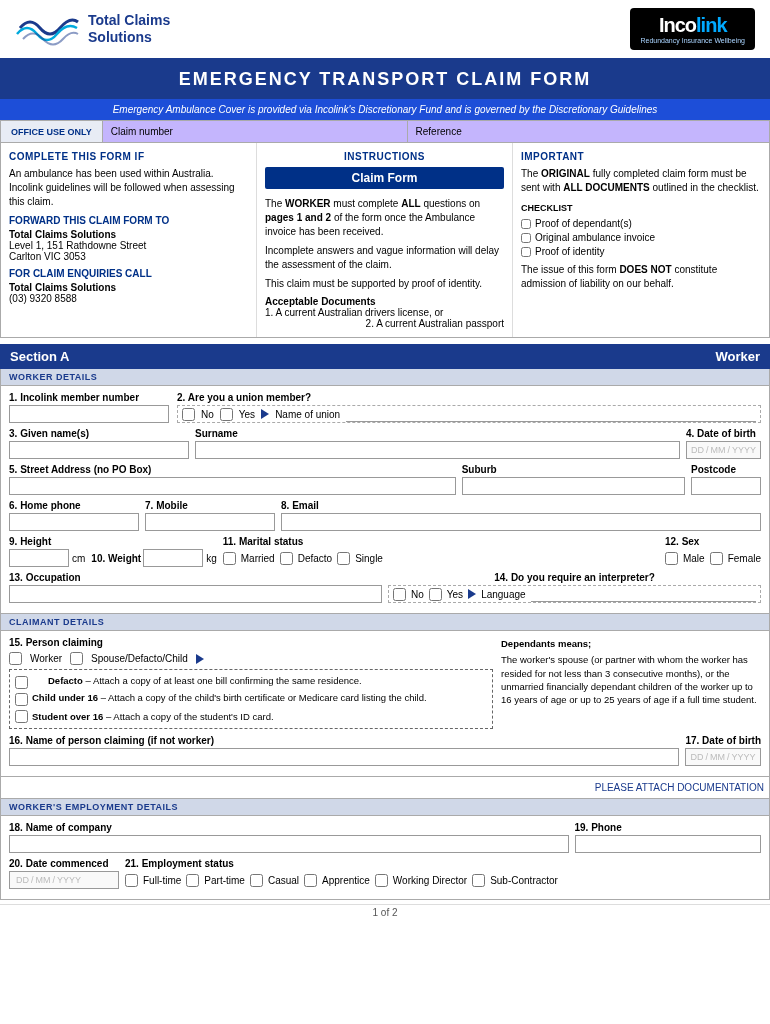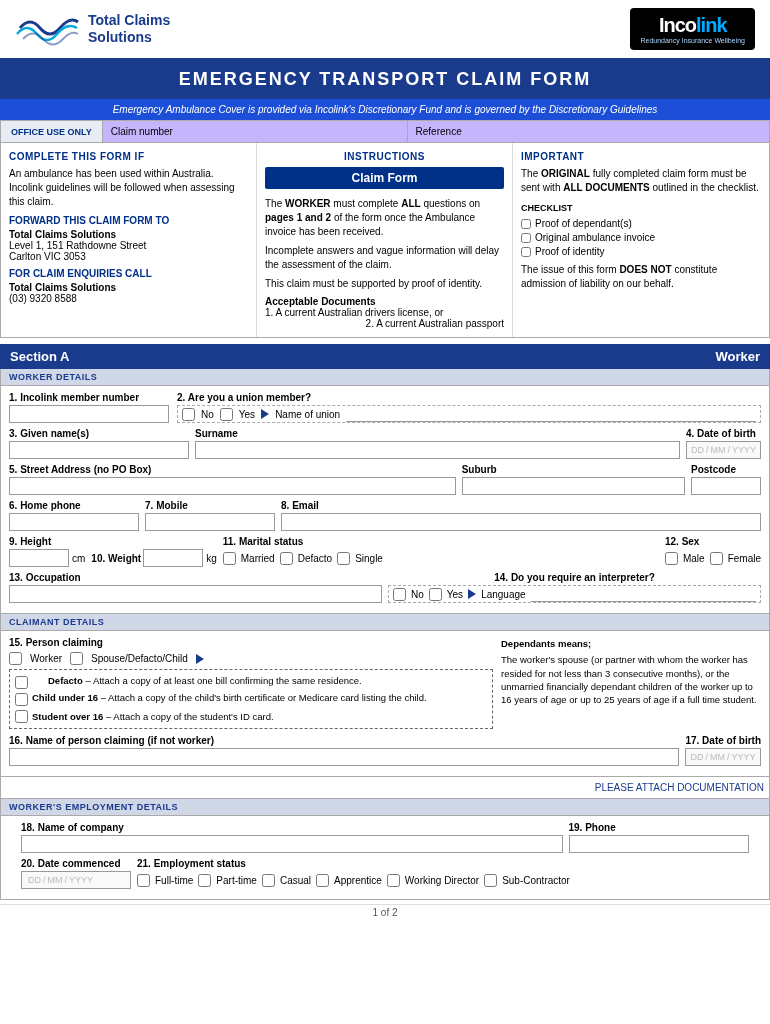--- a/index.html
+++ b/index.html
@@ -296,21 +296,21 @@
 </div>
 
 <div style="text-align:right; color:#1a3a8c; font-weight:normal; font-size:10px; padding:5px; border:1px solid #aaa; border-top:none; border-bottom:none;">
   <span>PLEASE ATTACH DOCUMENTATION</span>
 </div>
 
 <div style="background:#d0d8e8; color:#1a3a8c; font-size:9px; font-weight:bold; text-transform:uppercase; letter-spacing:0.5px; padding:3px 8px; border:1px solid #aaa; border-top:1px solid #aaa;">
   <span>WORKER'S EMPLOYMENT DETAILS</span>
 </div>
 
-<div style="border:1px solid #aaa; border-top:none; padding:6px 20px;">
+<div style="border:1px solid #aaa; border-top:none; padding:6px 8px;">
 
   <div style="display:flex; gap:6px; margin-bottom:5px; align-items:flex-end;">
     <div style="display:flex; flex-direction:column; gap:2px; flex:3;">
       <span style="font-size:10px; font-weight:bold;"><span>18.</span> <span>Name of company</span></span>
       <input type="text" style="border: 1px solid rgb(153, 153, 153); height: 18px; padding: 2px 4px; font-size: 10px; width: 100%;">
     </div>
     <div style="display:flex; flex-direction:column; gap:2px; flex:1;">
       <span style="font-size:10px; font-weight:bold;"><span>19.</span> <span>Phone</span></span>
       <input type="text" style="border: 1px solid rgb(153, 153, 153); height: 18px; padding: 2px 4px; font-size: 10px; width: 100%;">
     </div>

